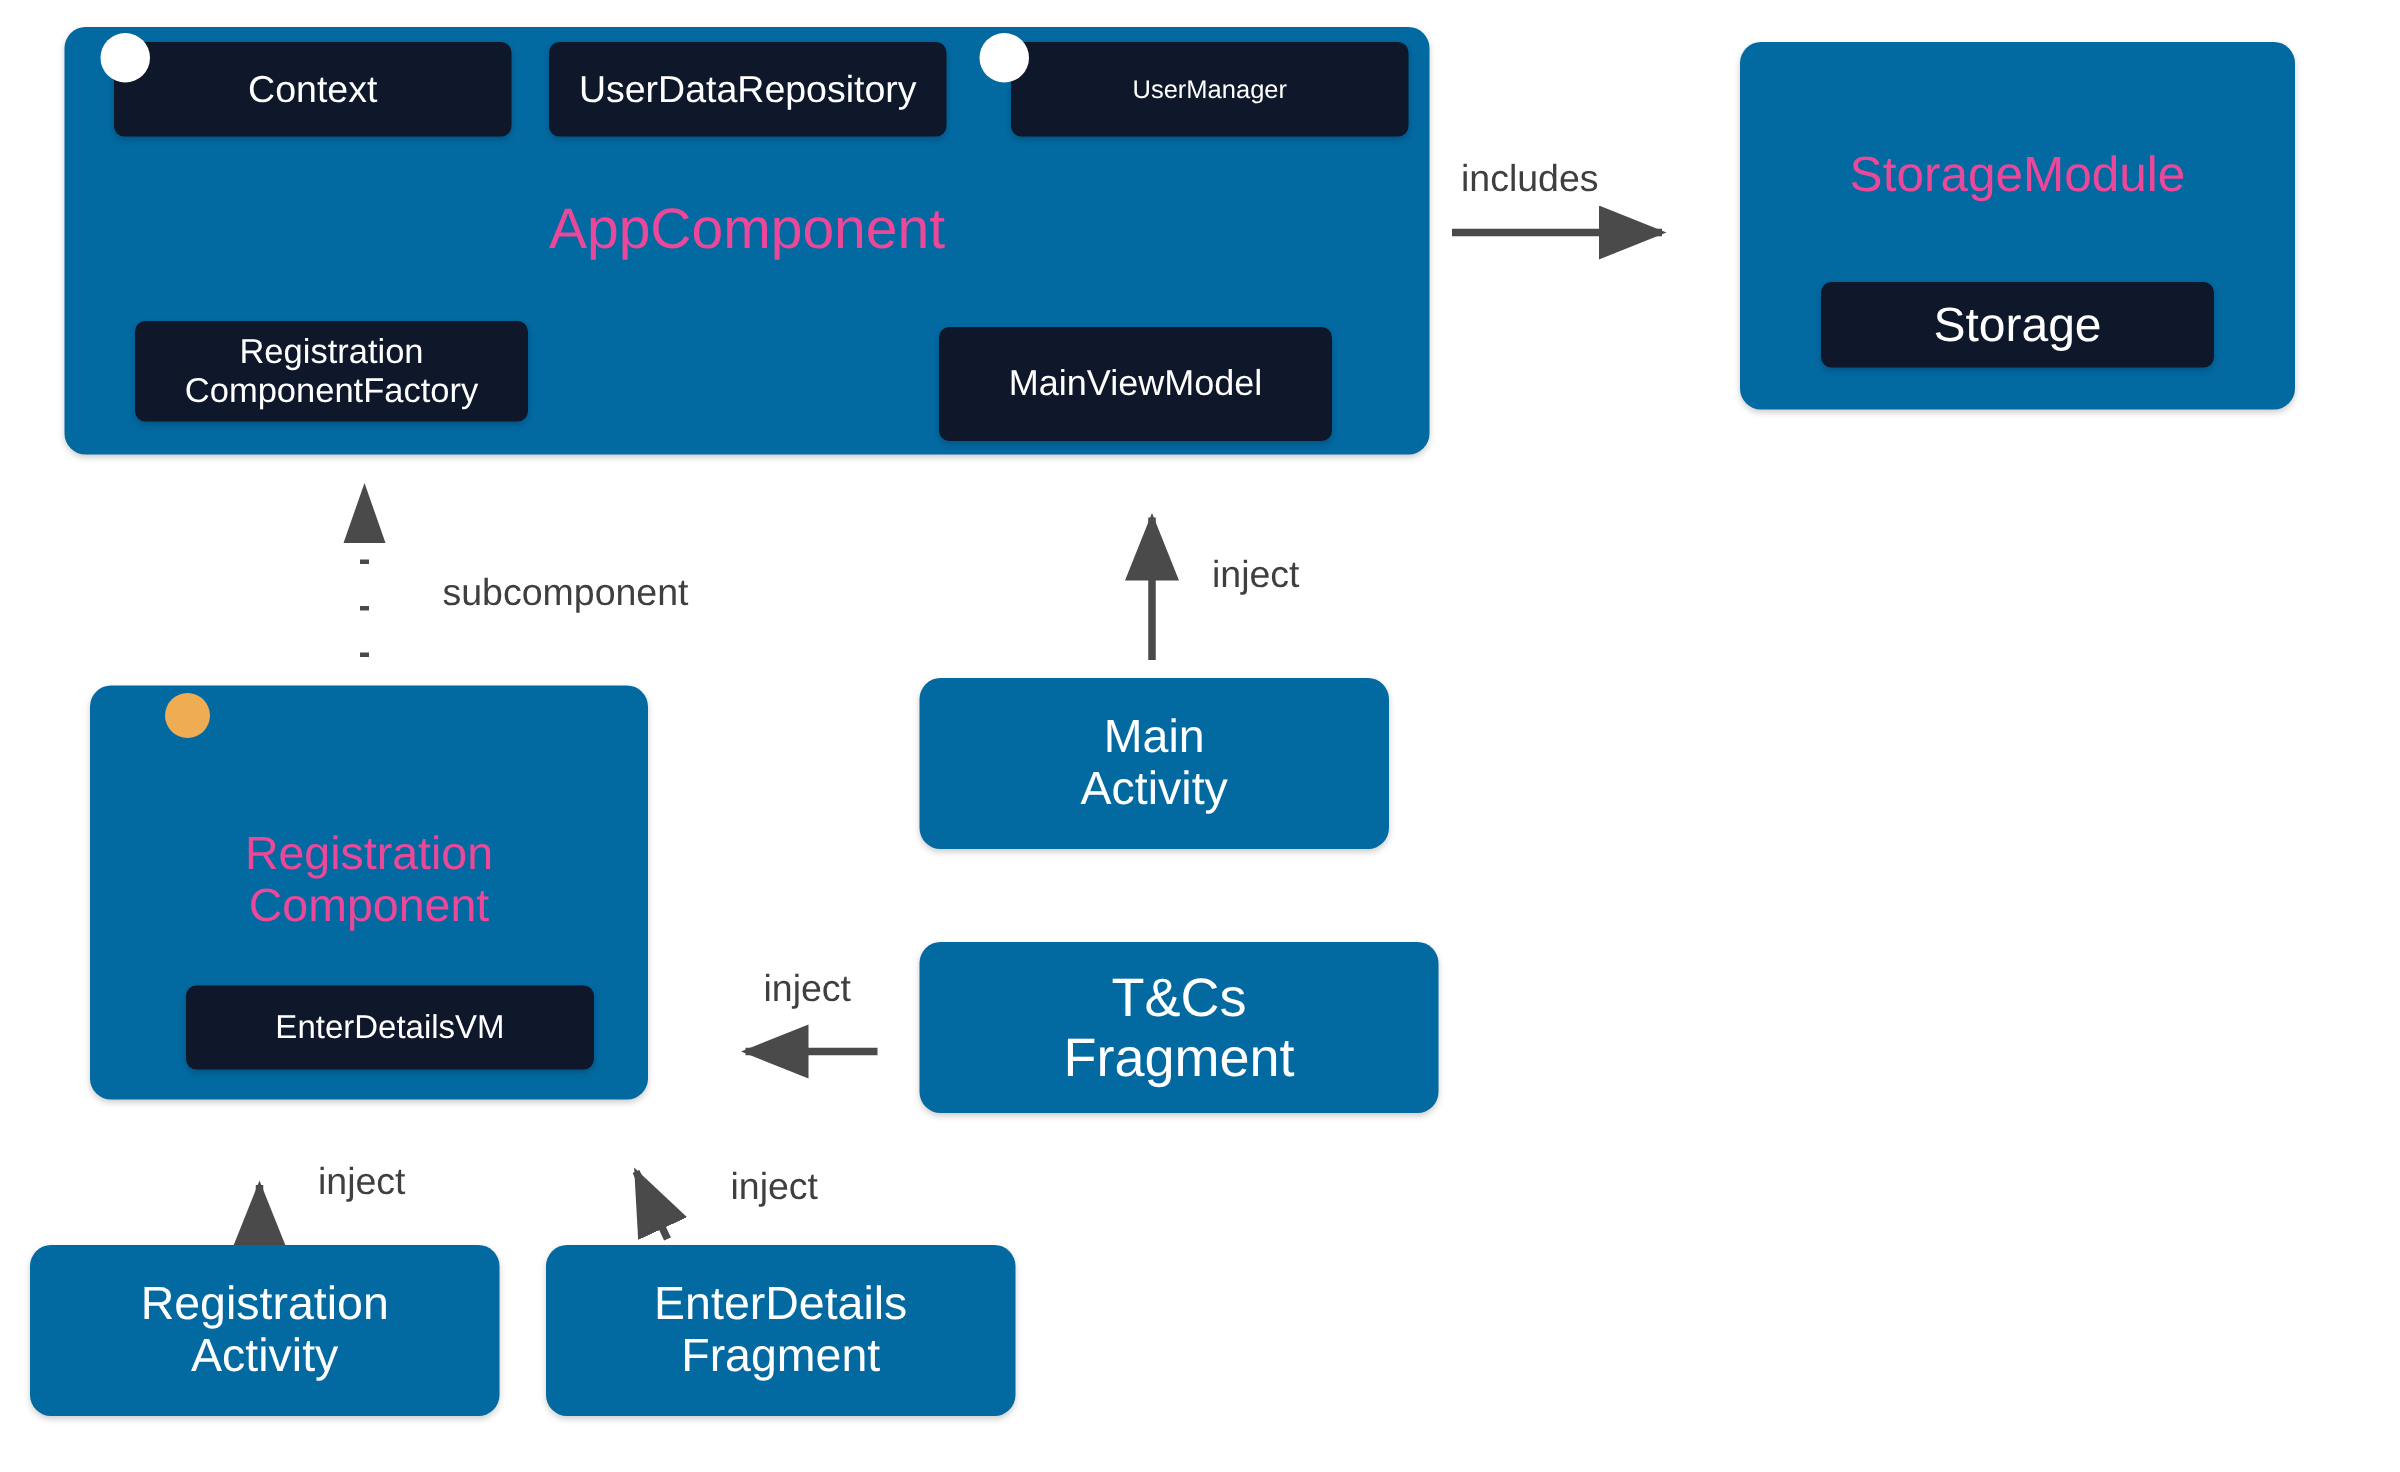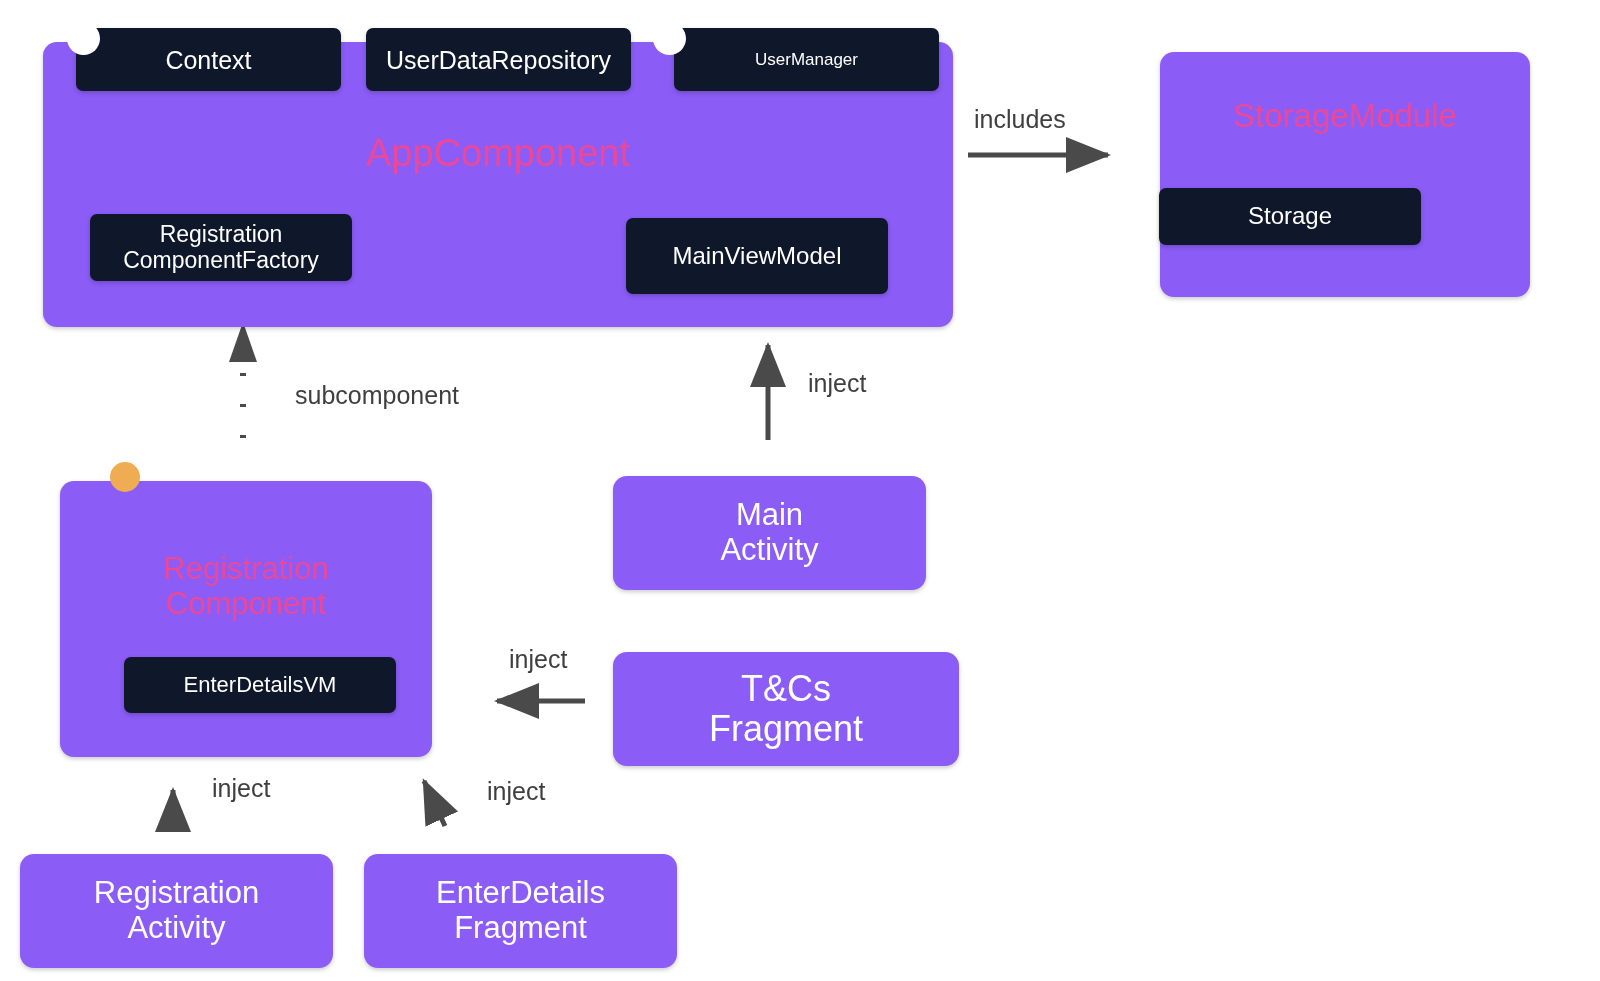--- a/index.html
+++ b/index.html
@@ -21,23 +21,22 @@
     position: absolute;
     box-sizing: border-box;
     display: flex;
     align-items: center;
     justify-content: center;
     text-align: center;
     color: #ffffff;
     line-height: 1.12;
   }
   .green {
-    background: #8b5cf6;
+    background: #0369a1;
     border-radius: 14px;
-    margin-top: 24px;
   }
   .dark {
     background: #0f172a;
     border-radius: 7px;
   }
   .comp-title {
     position: absolute;
     color: #ec4899;
     text-align: center;
     line-height: 1.12;
@@ -130,21 +129,21 @@
 
   <div class="box dark shadowed" style="left:90px; top:214px; width:262px; height:67px; font-size:23px; white-space:pre-line;">Registration
 ComponentFactory</div>
 
   <div class="box dark shadowed" style="left:626px; top:218px; width:262px; height:76px; font-size:24px;">MainViewModel</div>
 
   <div class="box green shadowed" style="left:1160px; top:28px; width:370px; height:245px;"></div>
 
   <div class="comp-title" style="left:1160px; top:98px; width:370px; font-size:33px;">StorageModule</div>
 
-  <div class="box dark shadowed" style="left:1159px; top:188px; width:262px; height:57px; font-size:24px;">Storage</div>
+  <div class="box dark shadowed" style="left:1214px; top:188px; width:262px; height:57px; font-size:32px;">Storage</div>
 
   <div class="box green shadowed" style="left:60px; top:457px; width:372px; height:276px;"></div>
 
   <div class="comp-title" style="left:60px; top:552px; width:372px; font-size:31px;">Registration
 Component</div>
 
   <div class="dot-orange" style="left:110px; top:462px; width:30px; height:30px;"></div>
 
   <div class="box dark shadowed" style="left:112px; top:657px; width:272px; height:56px; font-size:22px;margin-left:12px;">EnterDetailsVM</div>
 

